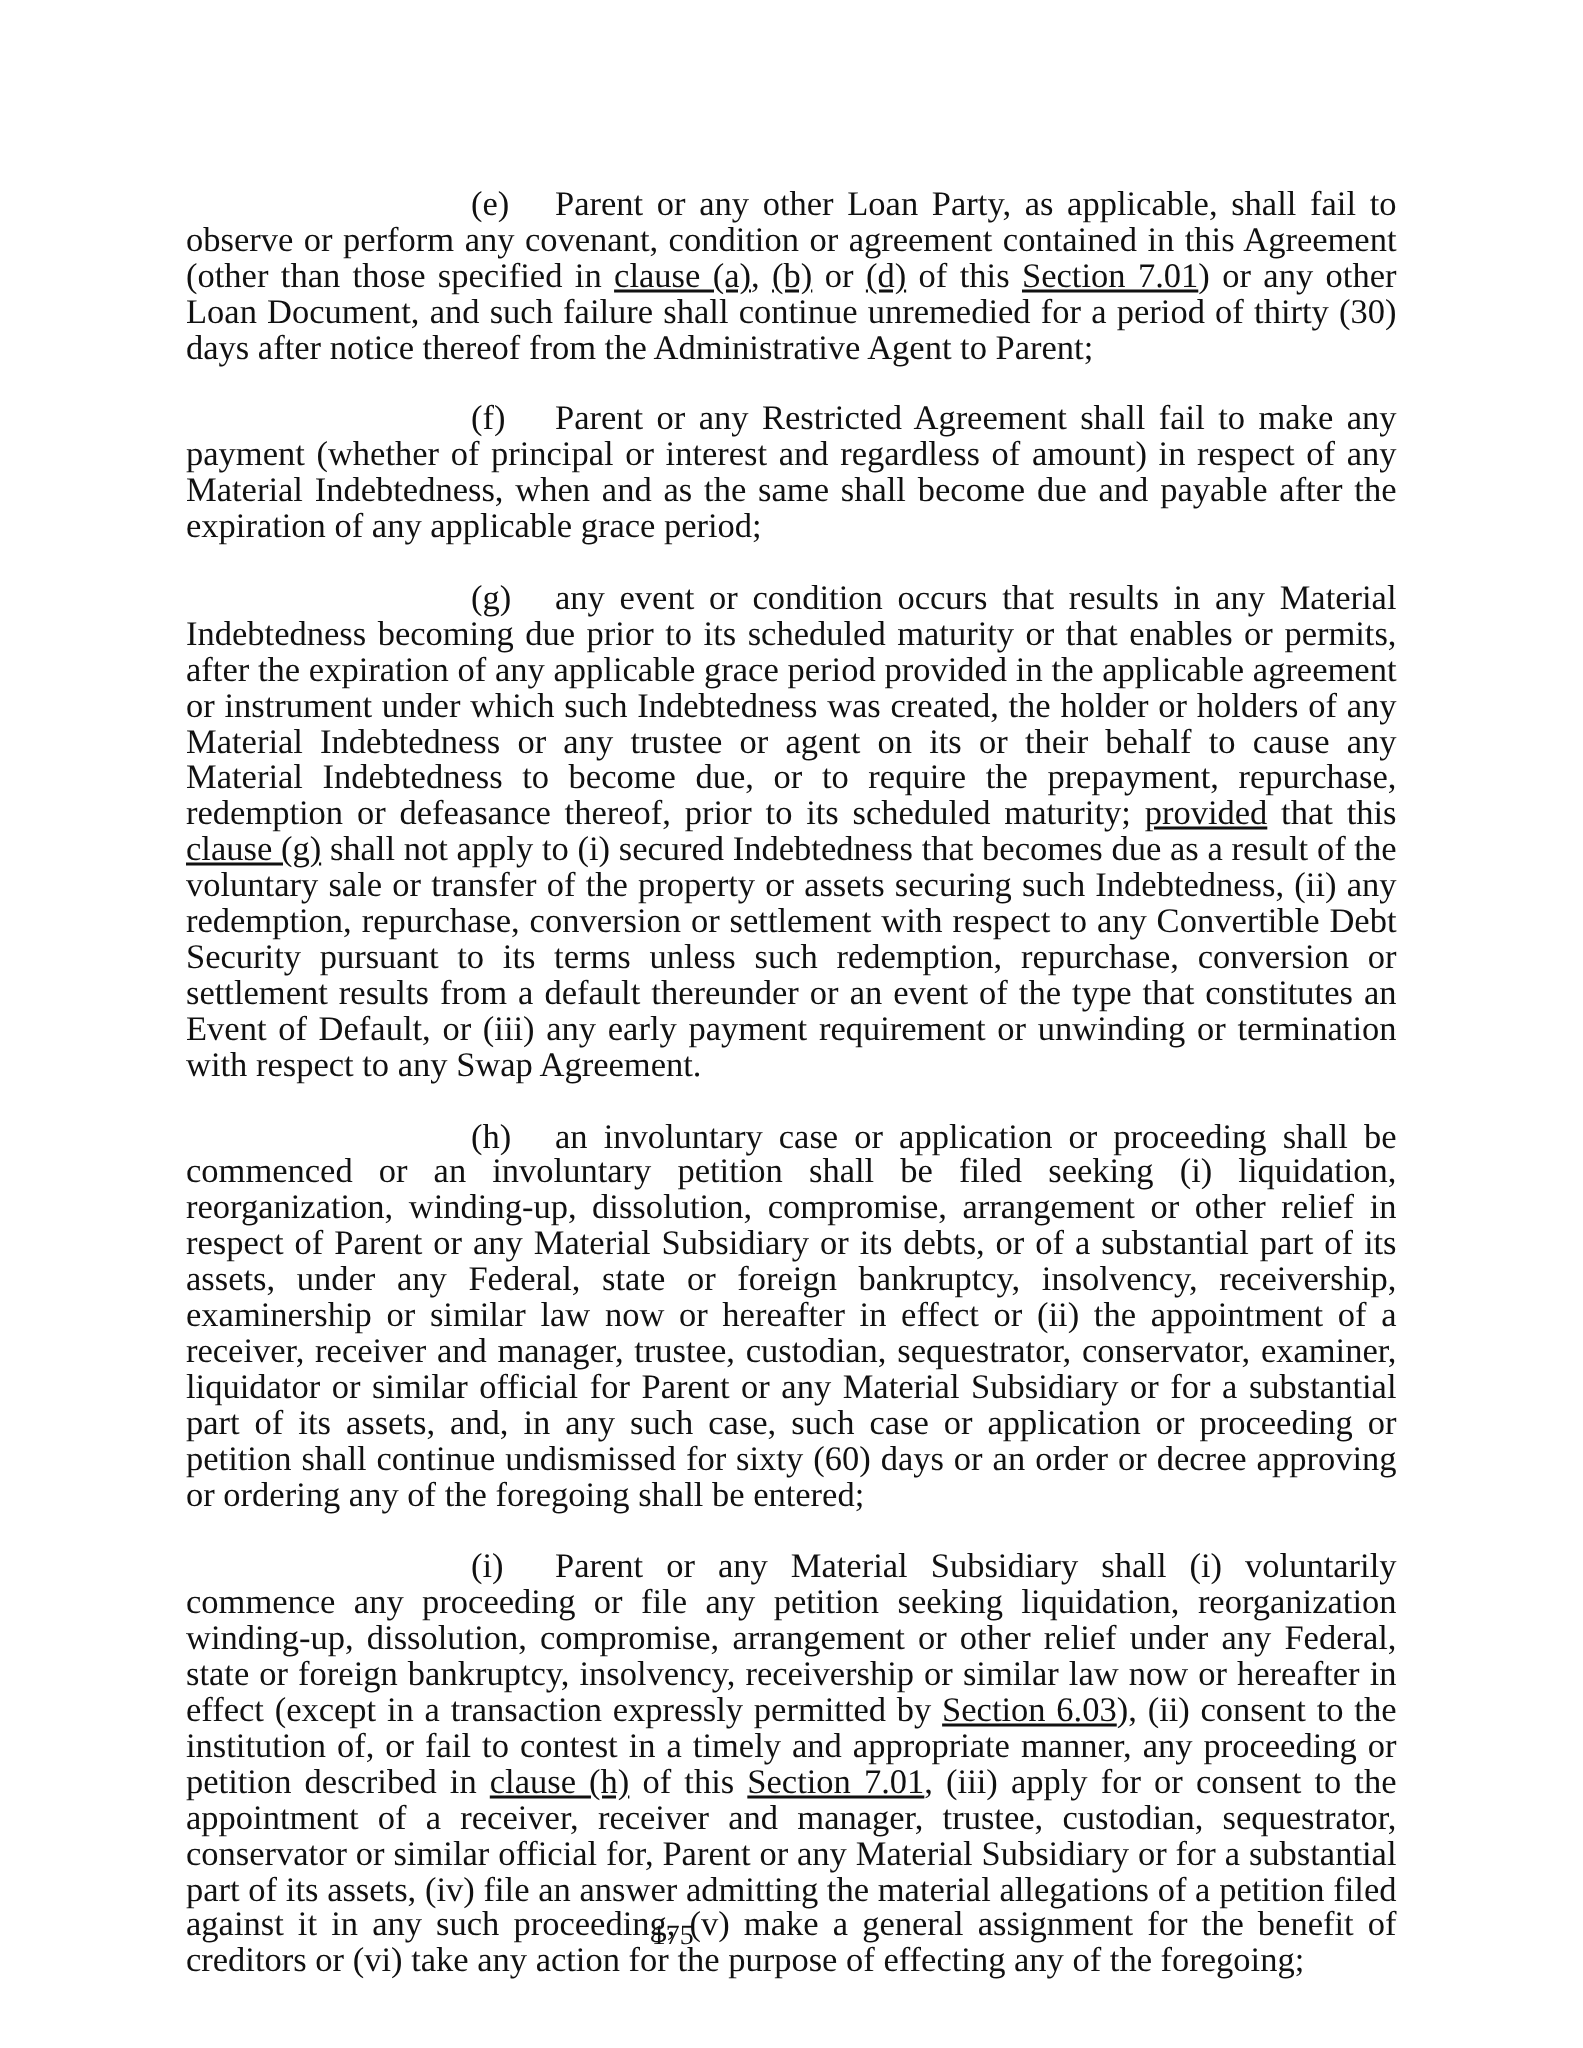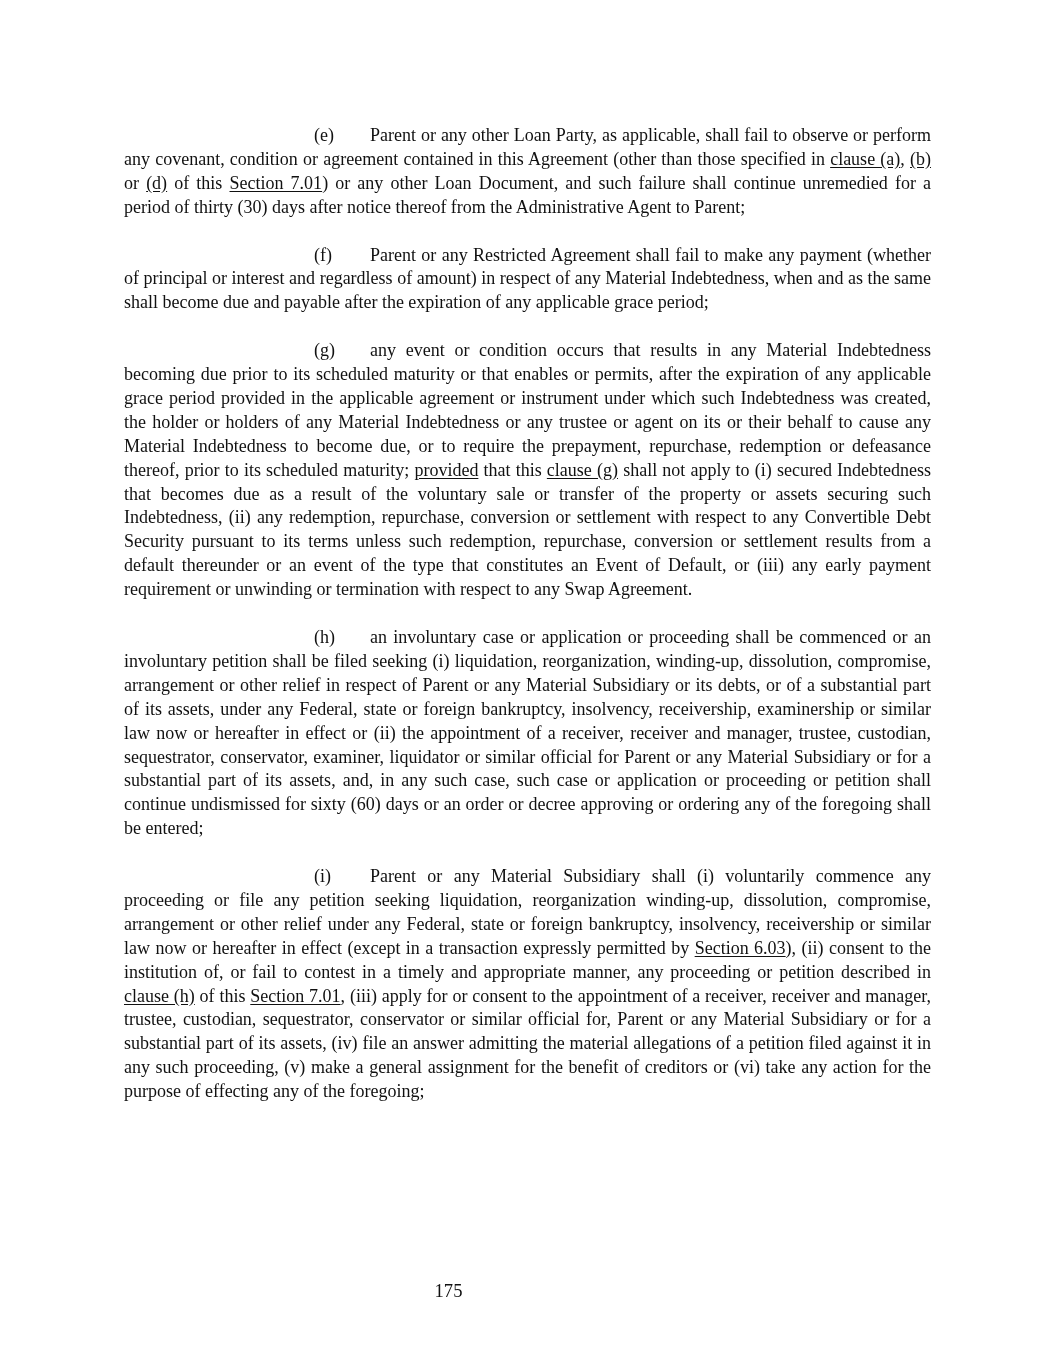--- a/index.html
+++ b/index.html
@@ -1,19 +1,19 @@
 <!DOCTYPE html>
 <html><head>
 <meta charset="utf-8">
 <style>
   html, body { margin: 0; padding: 0; background: #ffffff; }
   body { width: 1055px; height: 1365px; position: relative; overflow: hidden; }
   .page {
     position: absolute; left: 124px; top: 124px; width: 807px;
-    font-family: "Liberation Serif", serif; font-size: 18px; line-height: 23.9px;
+    font-family: "Liberation Serif", serif; font-size: 23px; line-height: 23.9px;
     color: #111111;
   }
   .para { text-align: justify; margin: 0 0 23.9px 0; }
   .label { display: inline-block; margin-left: 190px; width: 56px; }
   .u { text-decoration: underline; text-underline-offset: 2px; }
   .footer {
     position: absolute; top: 1280px; left: 0; width: 897px; text-align: center;
     font-family: "Liberation Serif", serif; font-size: 18.6px; color: #111111;
   }
 </style>

